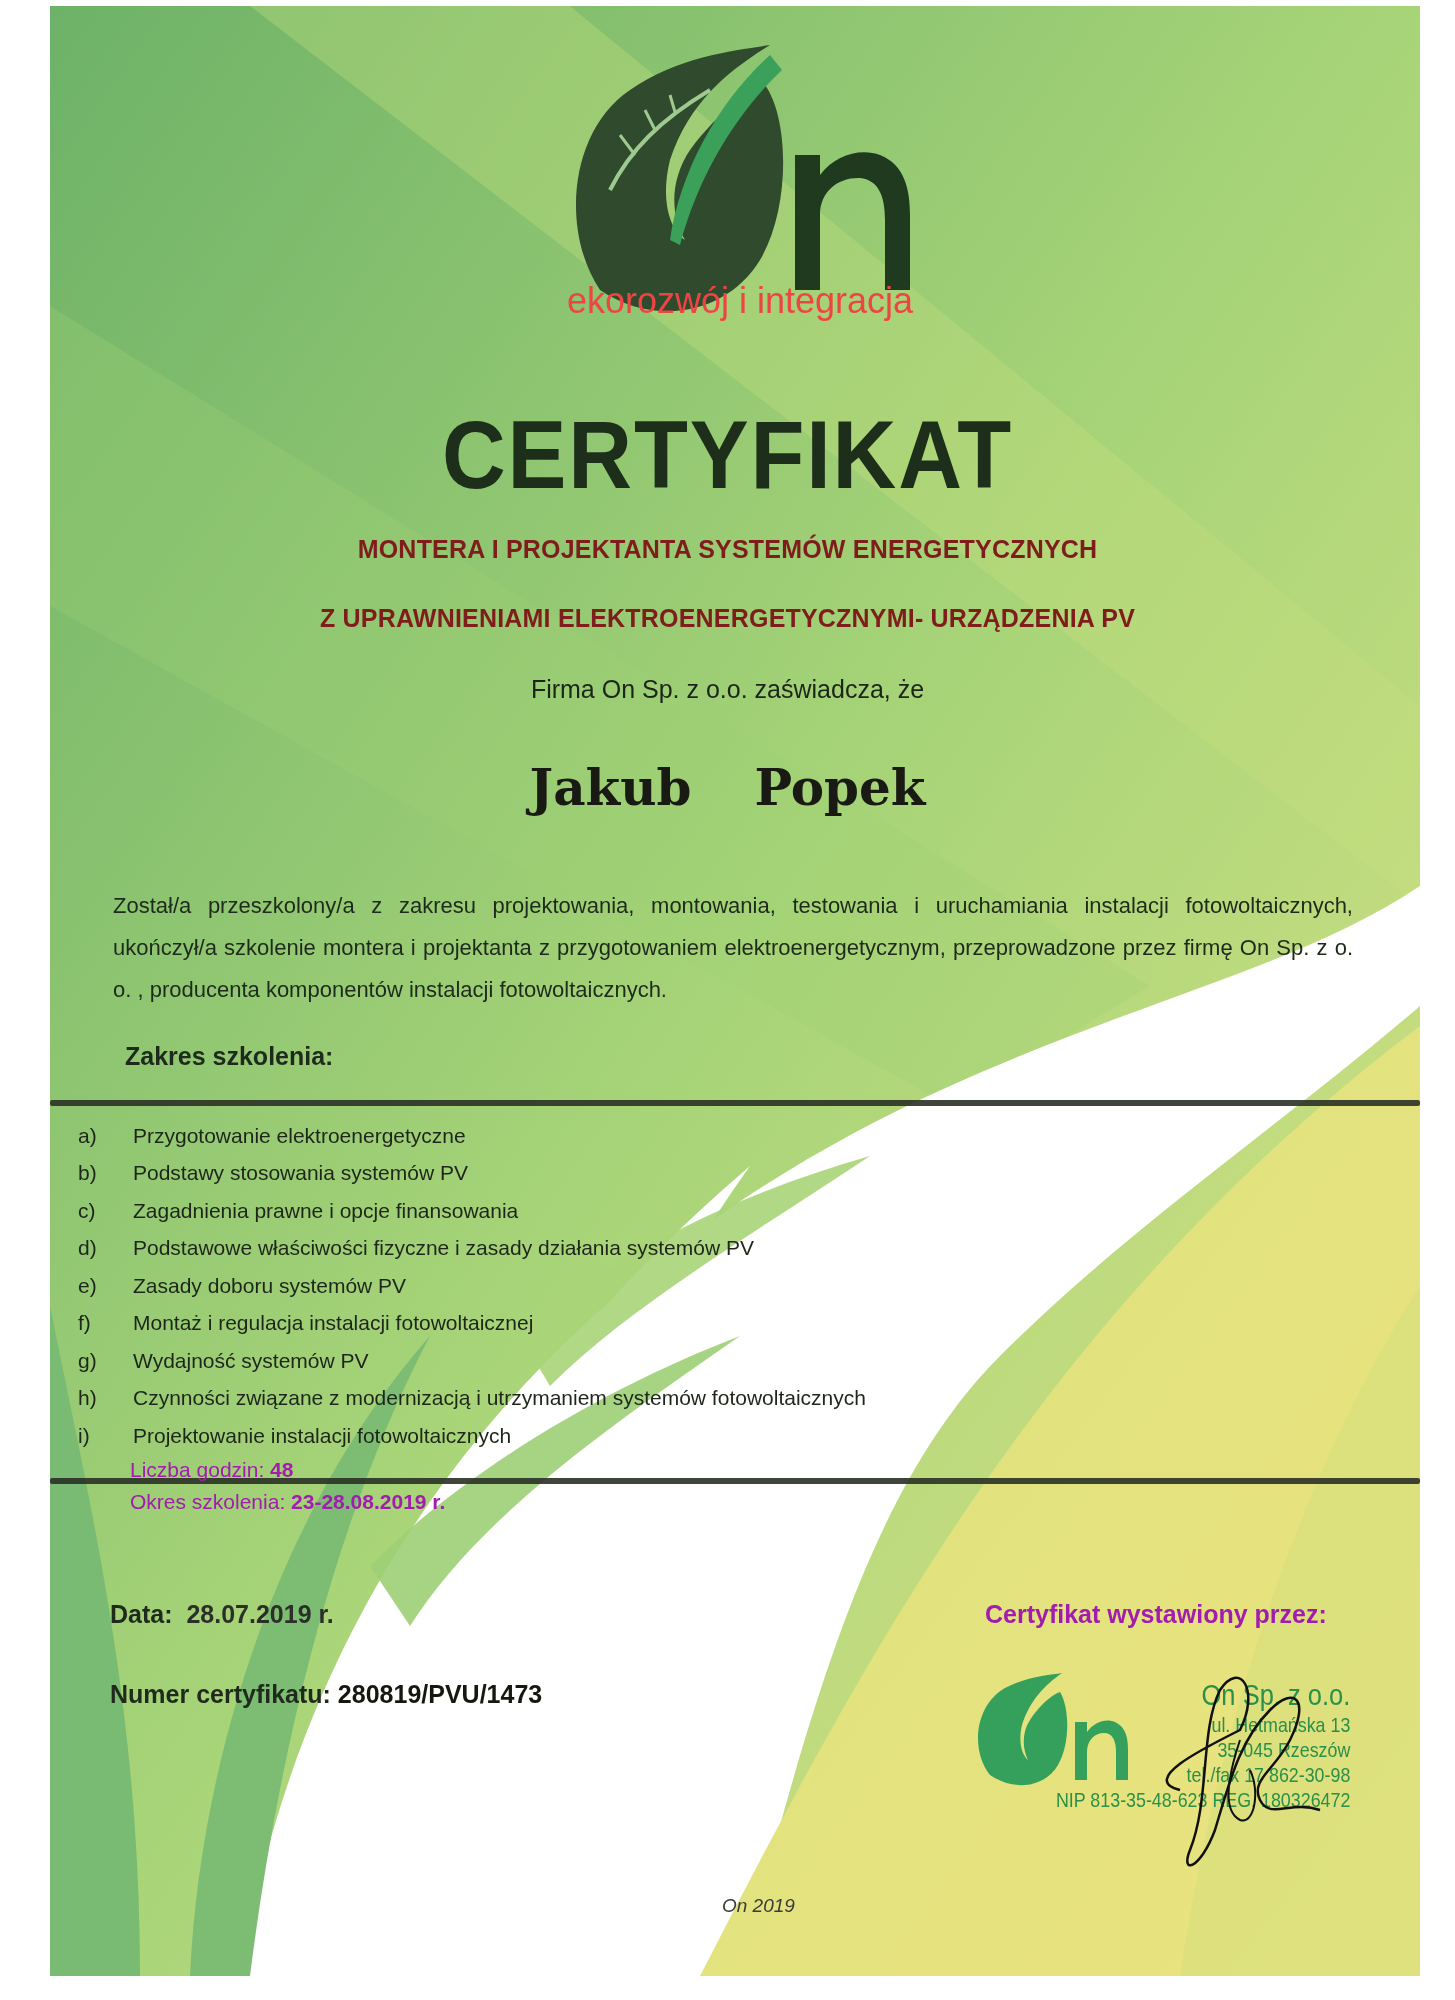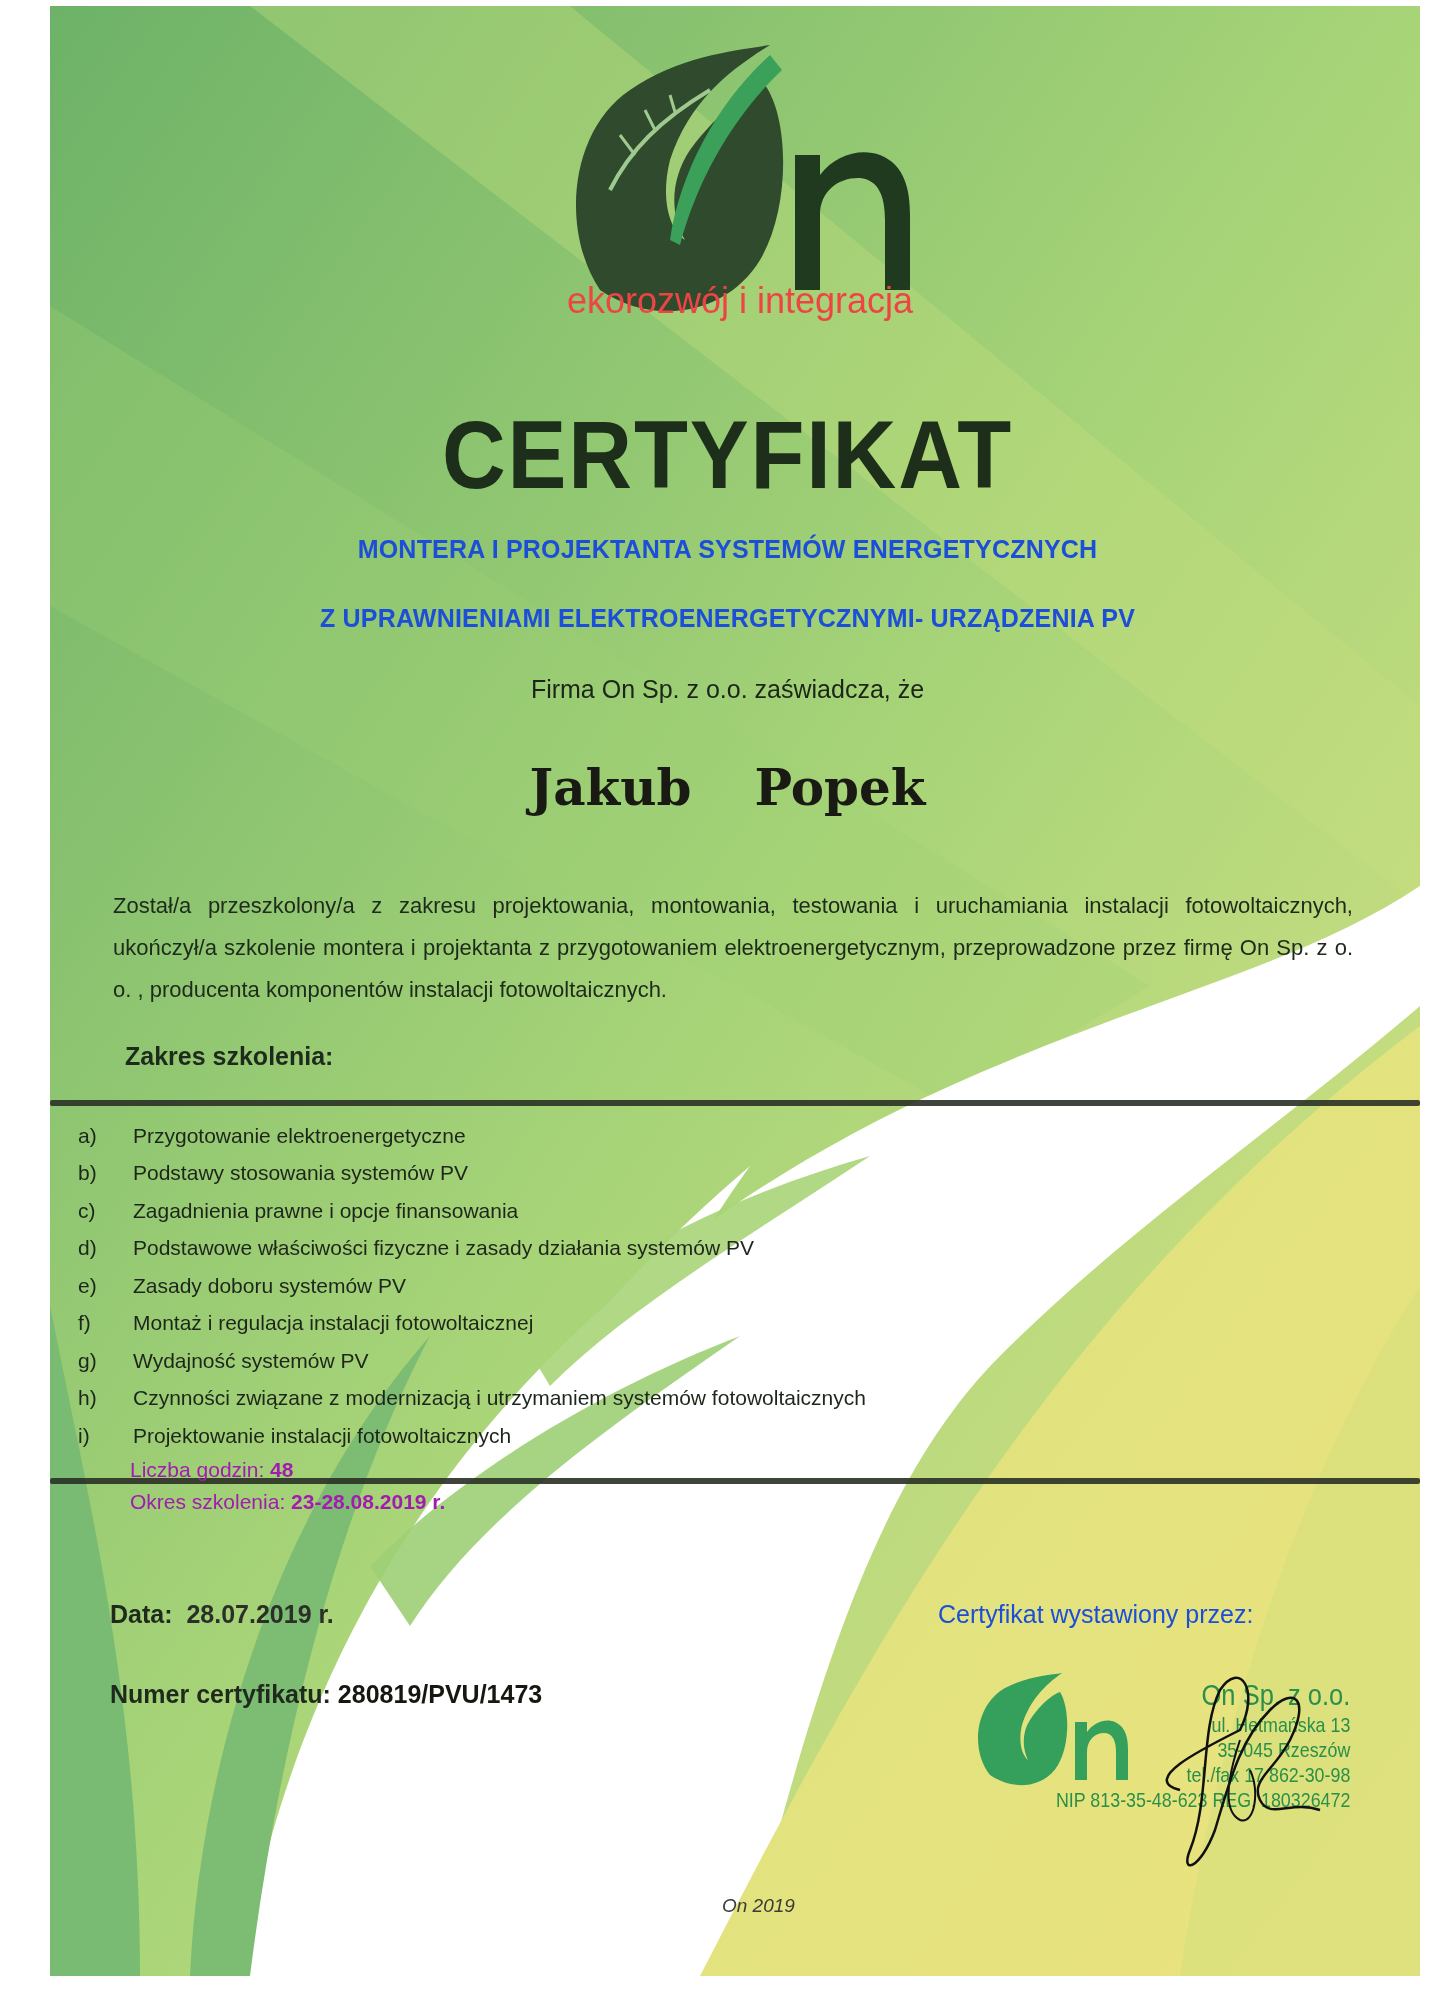--- a/index.html
+++ b/index.html
@@ -28,21 +28,21 @@
       position: absolute; left: 555px; top: 280px; width: 370px; text-align: center;
       font-size: 36px; color: #ef4444; letter-spacing: 0px;
     }
 
     .title {
       top: 400px; font-size: 96px; font-weight: bold; color: #1d2f1a;
       letter-spacing: 2px; font-family: "Liberation Sans", "DejaVu Sans", sans-serif;
       transform: scaleX(0.92);
     }
     .subtitle {
-      font-size: 25px; font-weight: bold; color: #1d4ed8; letter-spacing: 0.2px;
+      font-size: 25px; font-weight: bold; color: #7f1d1d; letter-spacing: 0.2px;
     }
     .intro { top: 675px; font-size: 25px; color: #1b2518; }
     .name {
       top: 758px; font-size: 50px; font-weight: bold; color: #1a1a14;
       font-family: "DejaVu Serif", "Liberation Serif", serif; word-spacing: 14px;
     }
     .para {
       left: 113px; width: 1240px; top: 885px;
       font-size: 22px; line-height: 42px; color: #1e2a1b;
       text-align: justify; text-align-last: left;
@@ -54,21 +54,21 @@
     }
     .scope-list { left: 78px; top: 1117px; width: 1100px; }
     .scope-item { display: flex; height: 37.5px; align-items: center; font-size: 21px; color: #1e261b; }
     .scope-item .letter { width 55px; min-width: 55px; }
     .meta { left: 130px; font-size: 21px; color: #a21caf; }
     .meta b { font-weight: bold; }
     .date { left: 110px; top: 1600px; font-size: 25px; font-weight: bold; color: #2b2f28; }
     .date .lbl { color: #1f2a1c; }
     .certno { left: 110px; top: 1680px; font-size: 25px; font-weight: bold; color: #1f2a1c; }
     .certno .val { color: #16180f; }
-    .issued { left: 938px; top: 1600px; font-size: 25px; font-weight: normal; color: #1d4ed8; }
+    .issued { left: 985px; top: 1600px; font-size: 25px; font-weight: bold; color: #a21caf; }
 
     .stamp { left: 960px; top: 1650px; width: 440px; height: 210px; }
     .stamp-logo { position: absolute; left: 10px; top: 20px; }
     .stamp-lines {
       position: absolute; right: 50px; top: 28px; text-align: right;
       color: #2a8f4a; font-family: "Liberation Sans", "DejaVu Sans", sans-serif;
       transform: scaleX(0.85); transform-origin: right top;
     }
     .stamp-company { font-size: 30px; line-height: 34px; }
     .stamp-line { font-size: 21px; line-height: 25px; }

